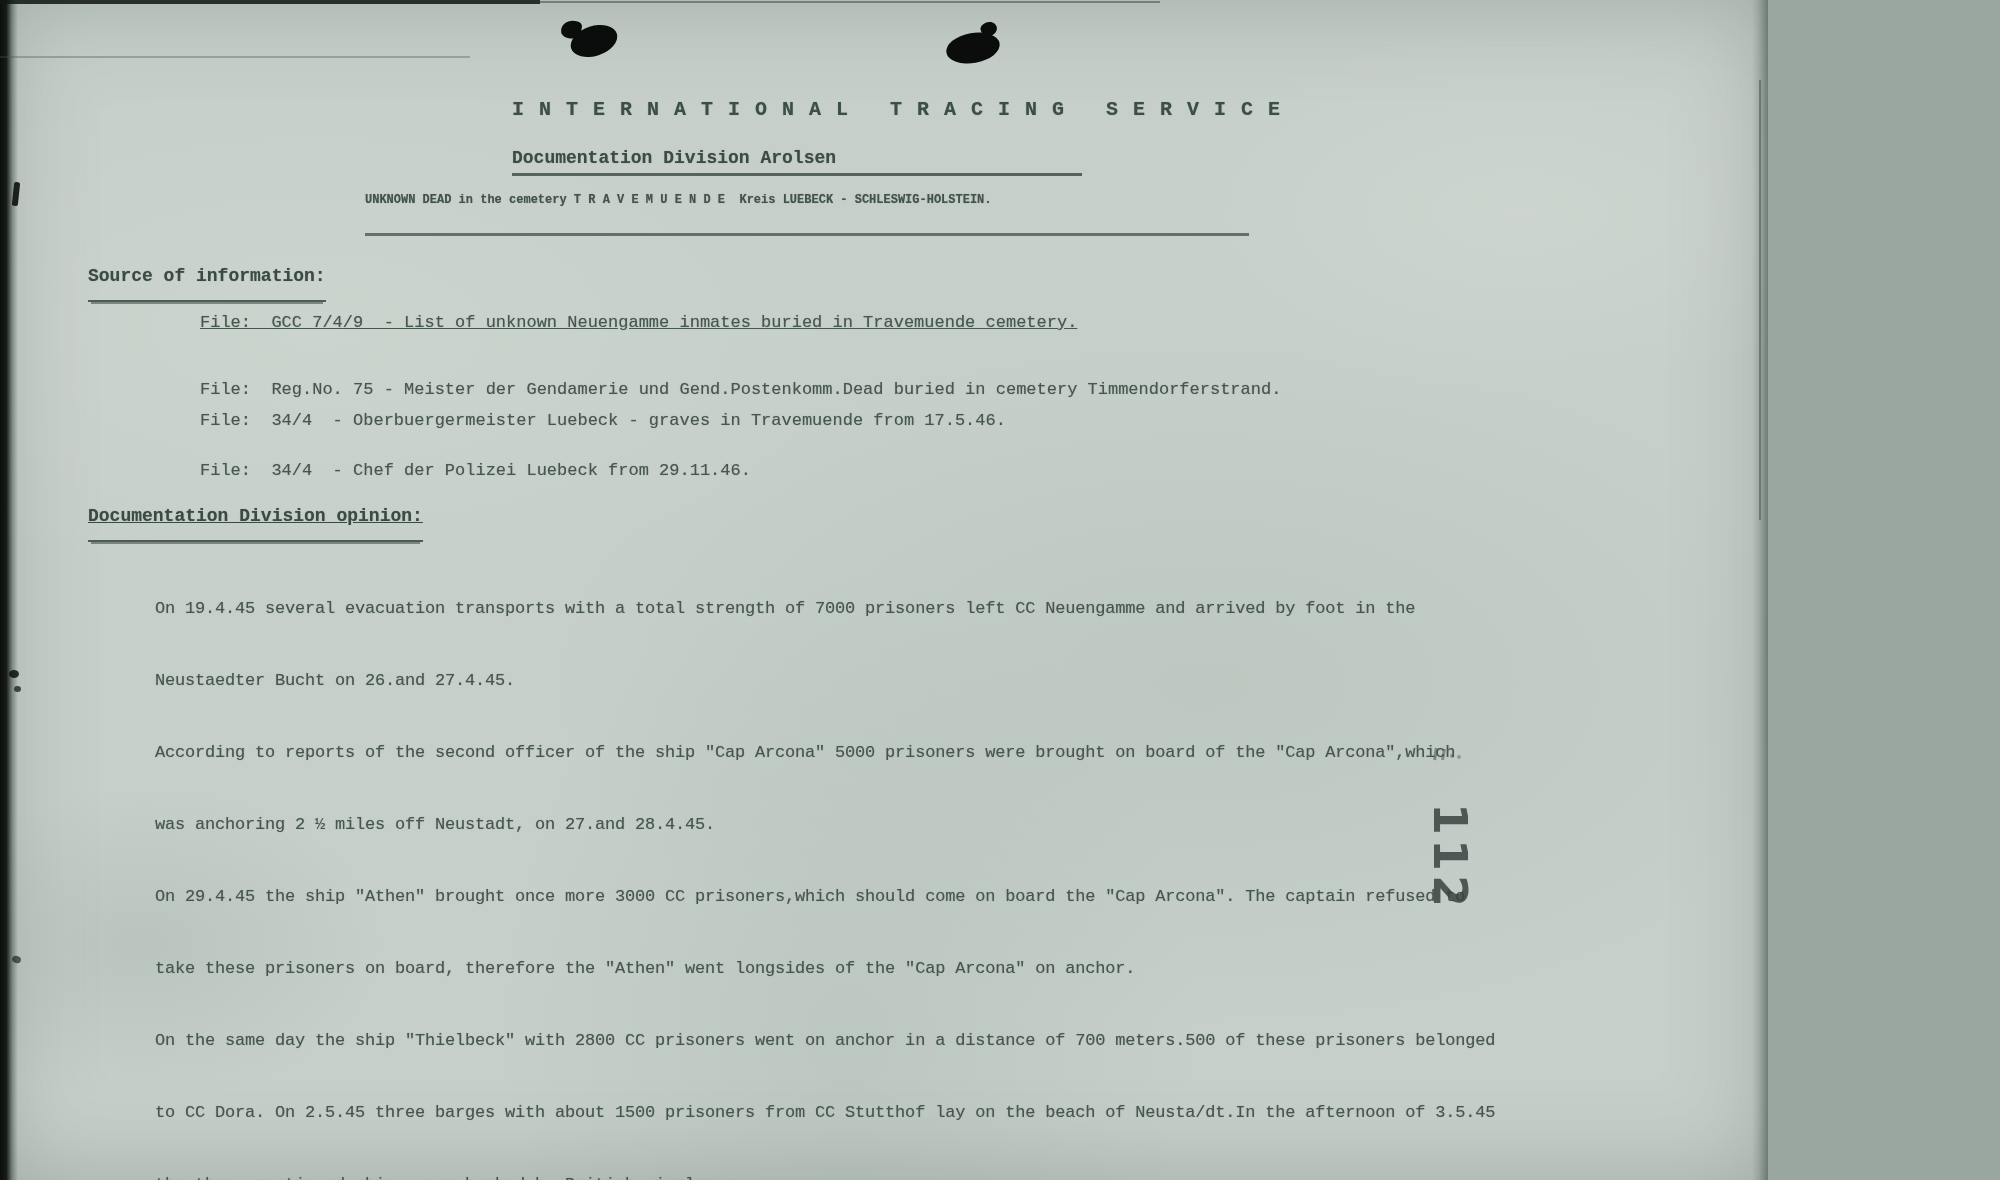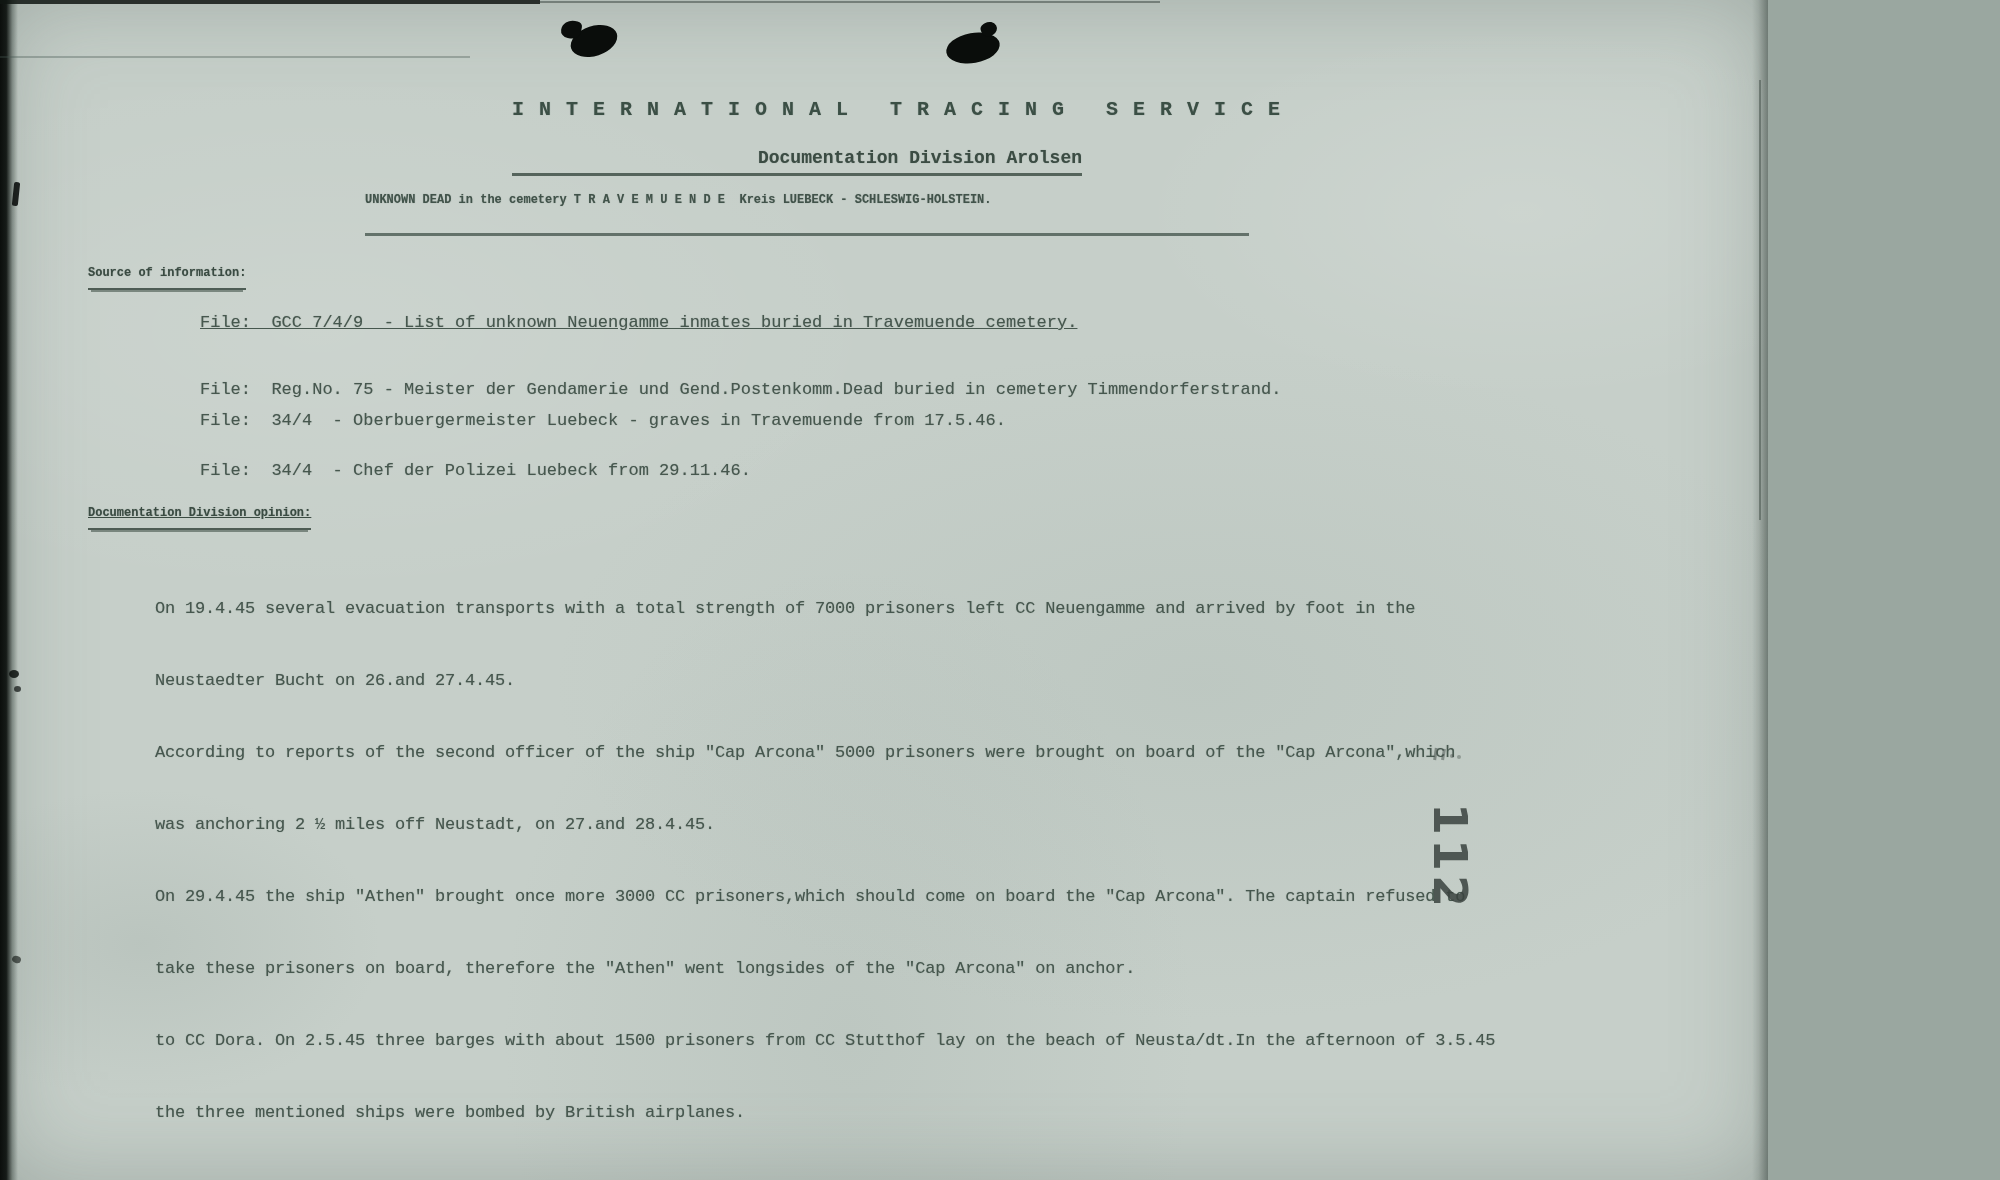--- a/index.html
+++ b/index.html
@@ -60,34 +60,34 @@
   .left-mark4 { position: absolute; left: 12px; top: 956px; width: 9px; height: 7px; background: rgba(12,16,14,0.6); border-radius: 50%; transform: rotate(15deg); }
 
   
   .org-title {
     position: absolute; left: 512px; top: 98px;
     font-size: 20px; font-weight: bold; letter-spacing: 1.5px;
     color: #3b4f45; white-space: pre;
   }
   .division {
     position: absolute; left: 512px; top: 148px; width: 570px;
-    text-align: right; font-size: 18px; font-weight: bold;
+    text-align: left; font-size: 18px; font-weight: bold;
     color: #3b4c43; padding-bottom: 5px;
     border-bottom: 3px solid rgba(56,72,64,0.80);
   }
   .subject {
     position: absolute; left: 365px; top: 193px; width: 884px;
     font-size: 12px; font-weight: bold; color: #41534a;
     white-space: pre; padding-bottom: 26px;
     border-bottom: 3px solid rgba(56,72,64,0.70);
   }
   .sec-head {
     position: absolute; left: 88px;
-    font-size: 12px; font-weight: bold; color: #3a4b42;
-    padding-bottom: 8px;
+    font-size: 18px; font-weight: bold; color: #3a4b42;
+    padding-bottom: 14px;
     border-bottom: 2px solid rgba(56,72,64,0.85);
     box-shadow: 0 5px 0 -3px rgba(56,72,64,0.55);
   }
   .src-head { top: 266px; }
   .op-head  { top: 506px; text-decoration: underline; }
 
   .file-line {
     position: absolute; left: 200px;
     font-size: 17px; white-space: pre; color: #46574e;
   }
@@ -147,20 +147,21 @@
 
   <div class="sec-head op-head ink">Documentation Division opinion:</div>
 
   <div class="body-block ink">
     <div>On 19.4.45 several evacuation transports with a total strength of 7000 prisoners left CC Neuengamme and arrived by foot in the</div>
     <div>Neustaedter Bucht on 26.and 27.4.45.</div>
     <div>According to reports of the second officer of the ship "Cap Arcona" 5000 prisoners were brought on board of the "Cap Arcona",which</div>
     <div>was anchoring 2 ½ miles off Neustadt, on 27.and 28.4.45.</div>
     <div>On 29.4.45 the ship "Athen" brought once more 3000 CC prisoners,which should come on board the "Cap Arcona". The captain refused to</div>
     <div>take these prisoners on board, therefore the "Athen" went longsides of the "Cap Arcona" on anchor.</div>
+    <div>On the same day the ship "Thielbeck" with 2800 CC prisoners went on anchor in a distance of 700 meters.500 of these prisoners belonged</div>
     <div>to CC Dora. On 2.5.45 three barges with about 1500 prisoners from CC Stutthof lay on the beach of Neusta/dt.In the afternoon of 3.5.45</div>
     <div>the three mentioned ships were bombed by British airplanes.</div>
     
     
     
     
     
     
     
     

